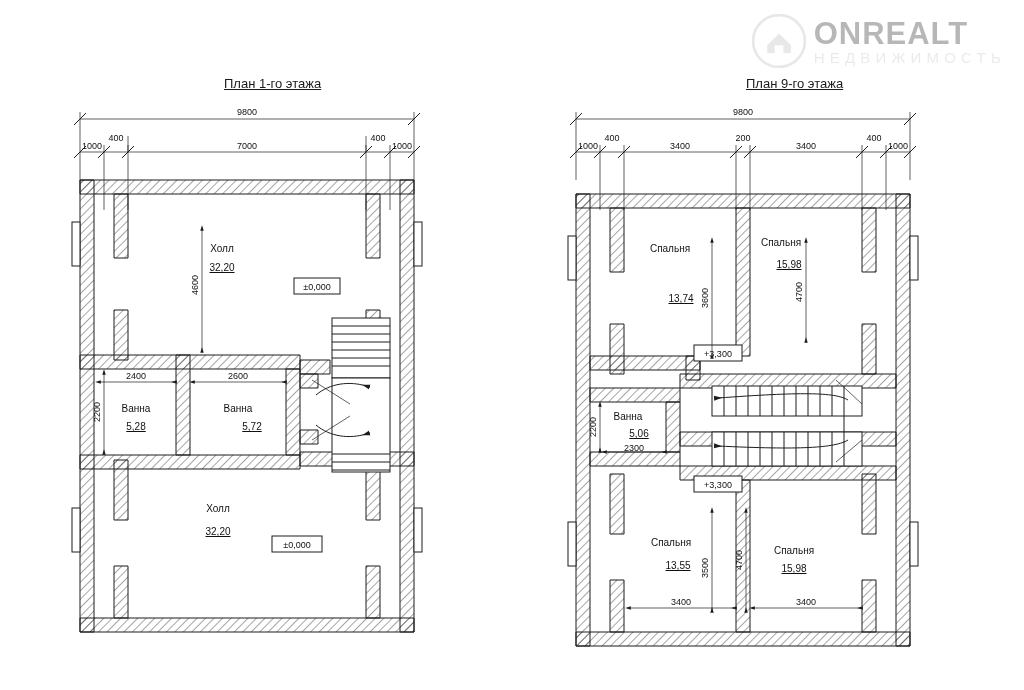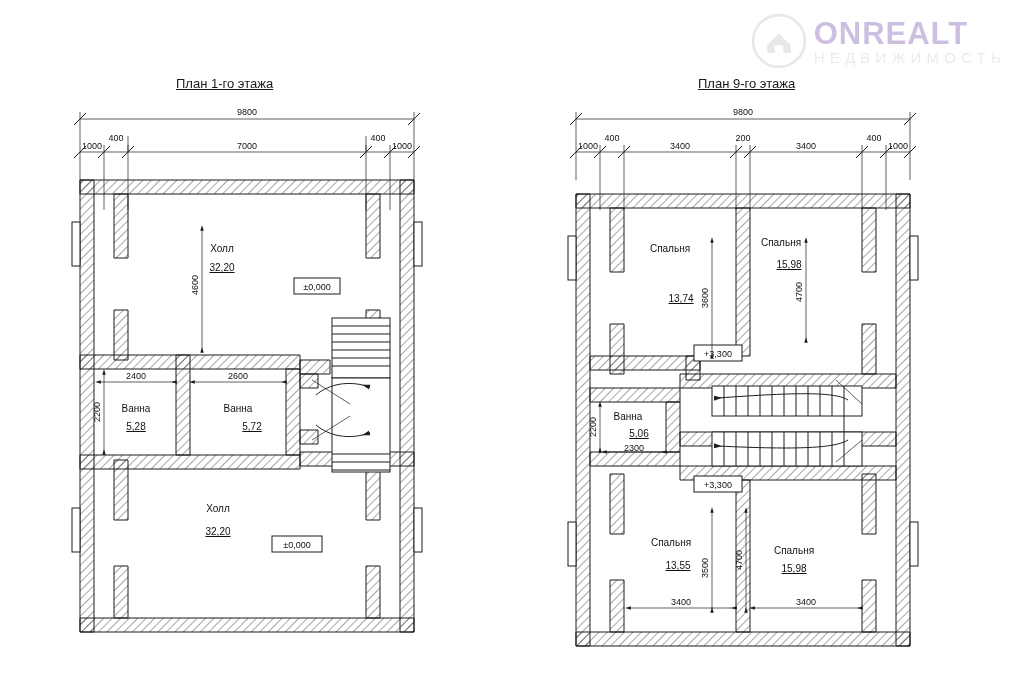--- a/index.html
+++ b/index.html
@@ -18,33 +18,34 @@
     position:absolute;
     top:14px; right:18px;
     display:flex; align-items:center;
     opacity:.28;
     pointer-events:none;
     user-select:none;
   }
   .wm-logo{width:54px;height:54px;margin-right:8px;}
   .wm-text{line-height:1;}
   .wm-main{
-    font-size:31px;font-weight:bold;letter-spacing:1px;color:#4c1d95;
+    font-size:31px;font-weight:bold;letter-spacing:1px;color:#000000;
   }
   .wm-sub{
     font-size:15px;letter-spacing:5.2px;color:#b6b6b6;margin-top:1px;
     text-align:right;
   }
 
   
   .plan-title{
     position:absolute;
     font-size:13px;
     text-decoration:underline;
     white-space:nowrap;
+    margin-left:48px;
   }
   #title-1{left:176px;top:76px;}
   #title-2{left:698px;top:76px;}
 
   
   svg.plan{position:absolute;top:0;left:0;}
   .ln{stroke:#1d1d1d;stroke-width:1;fill:none;}
   .thin{stroke:#1d1d1d;stroke-width:.7;fill:none;}
   .wall{fill:url(#hatch);stroke:#1d1d1d;stroke-width:1;}
   .white{fill:#ffffff;stroke:#1d1d1d;stroke-width:1;}

